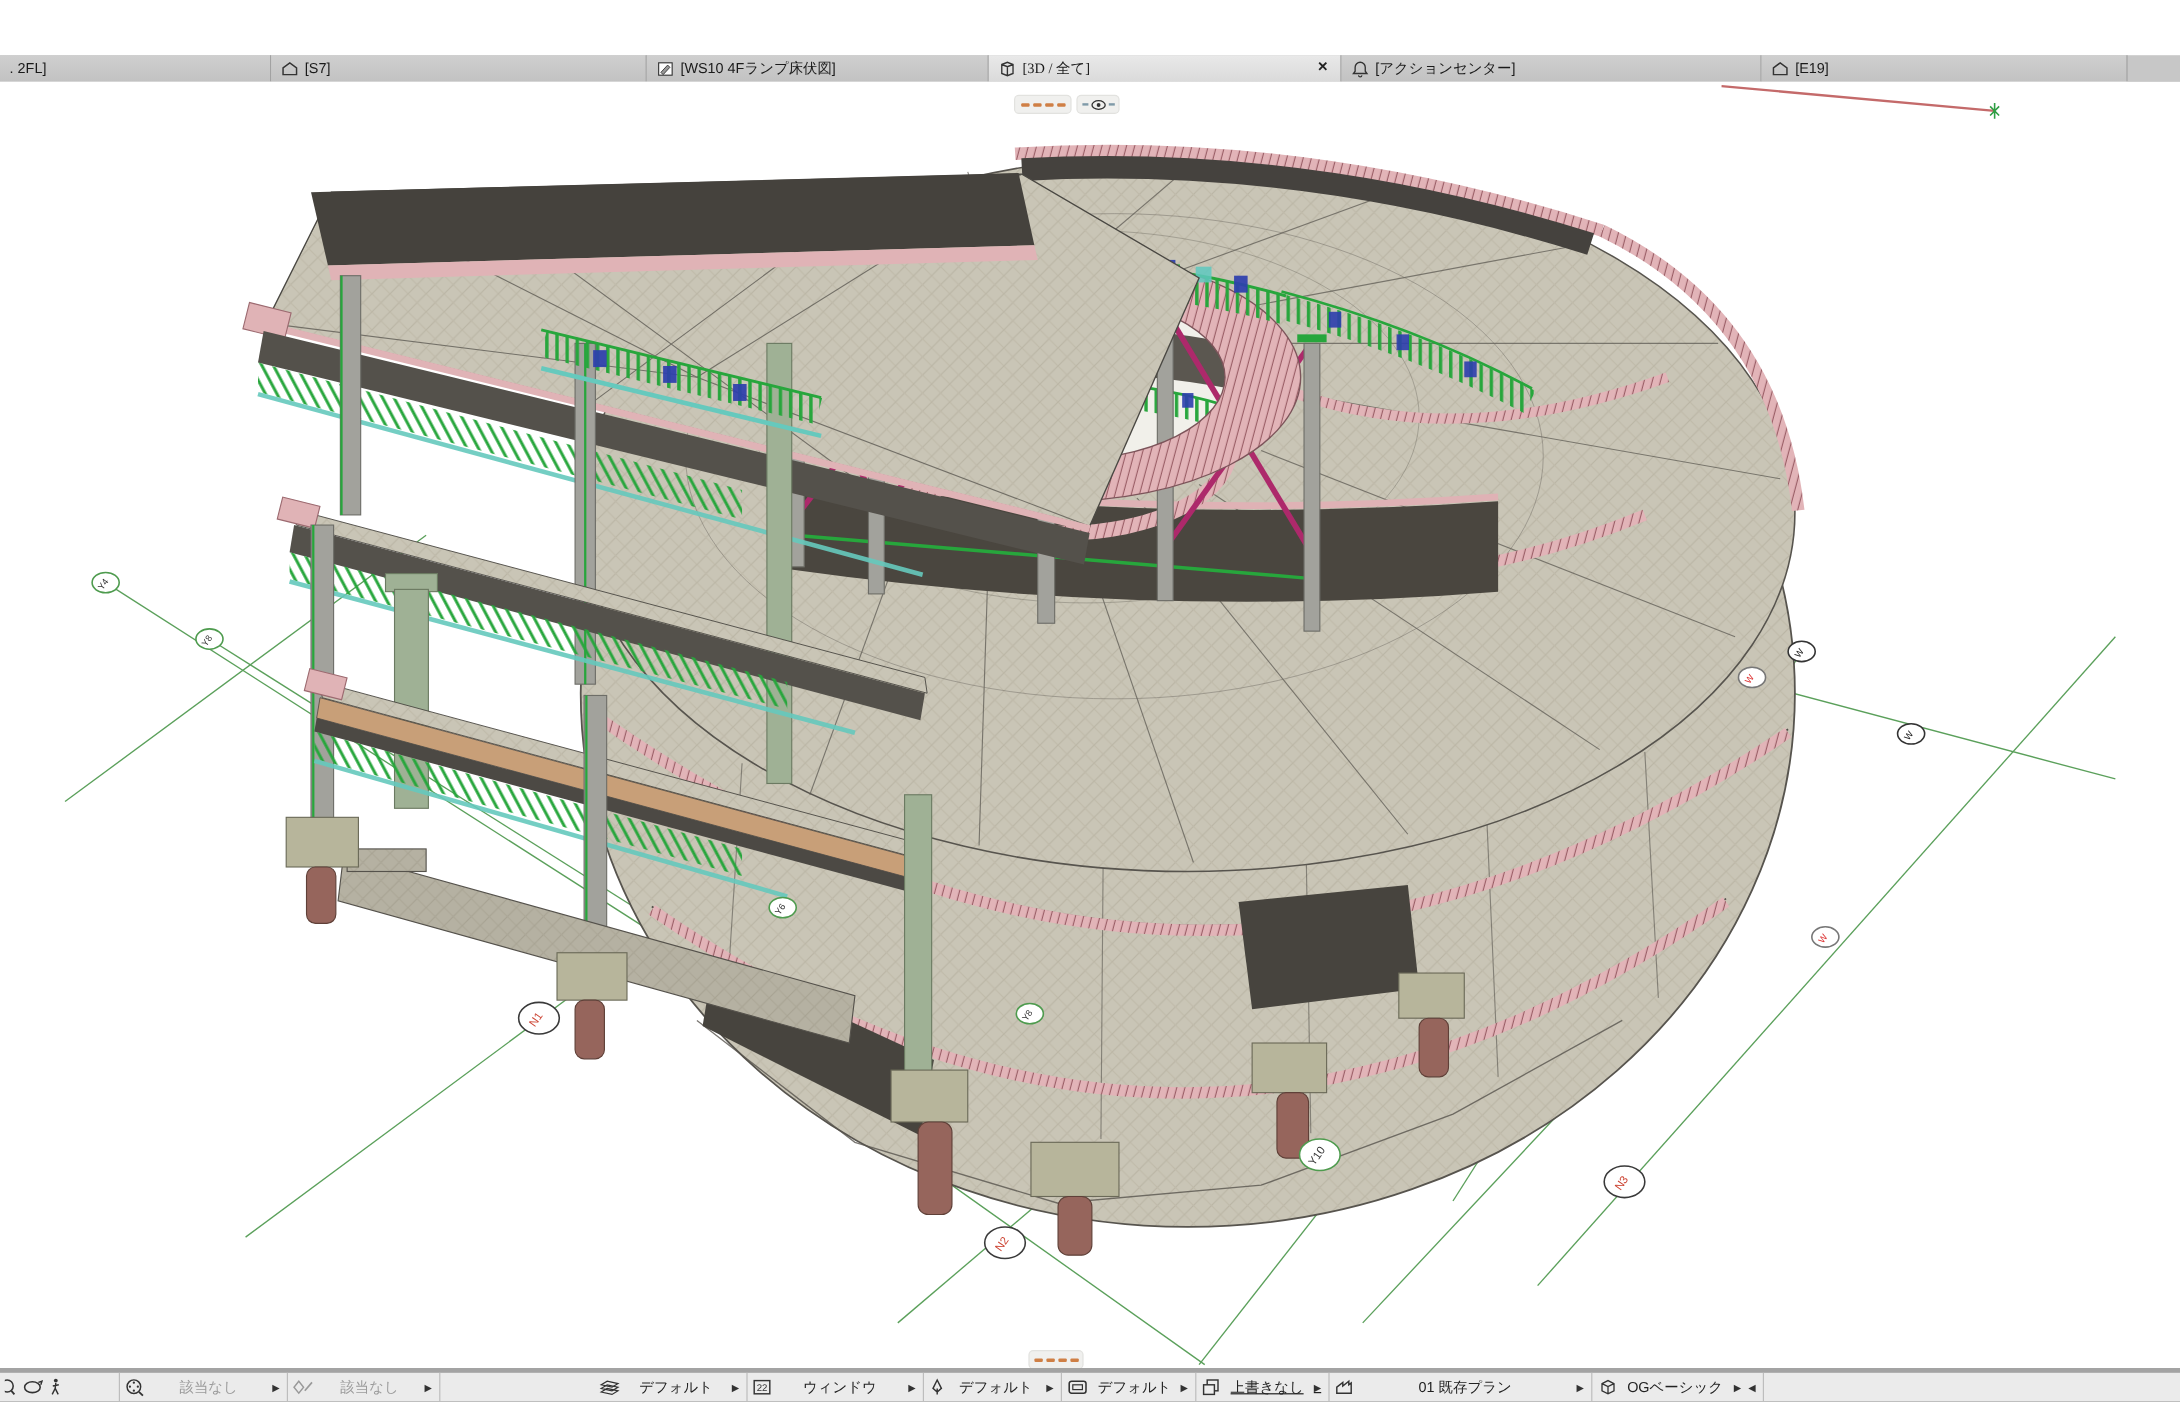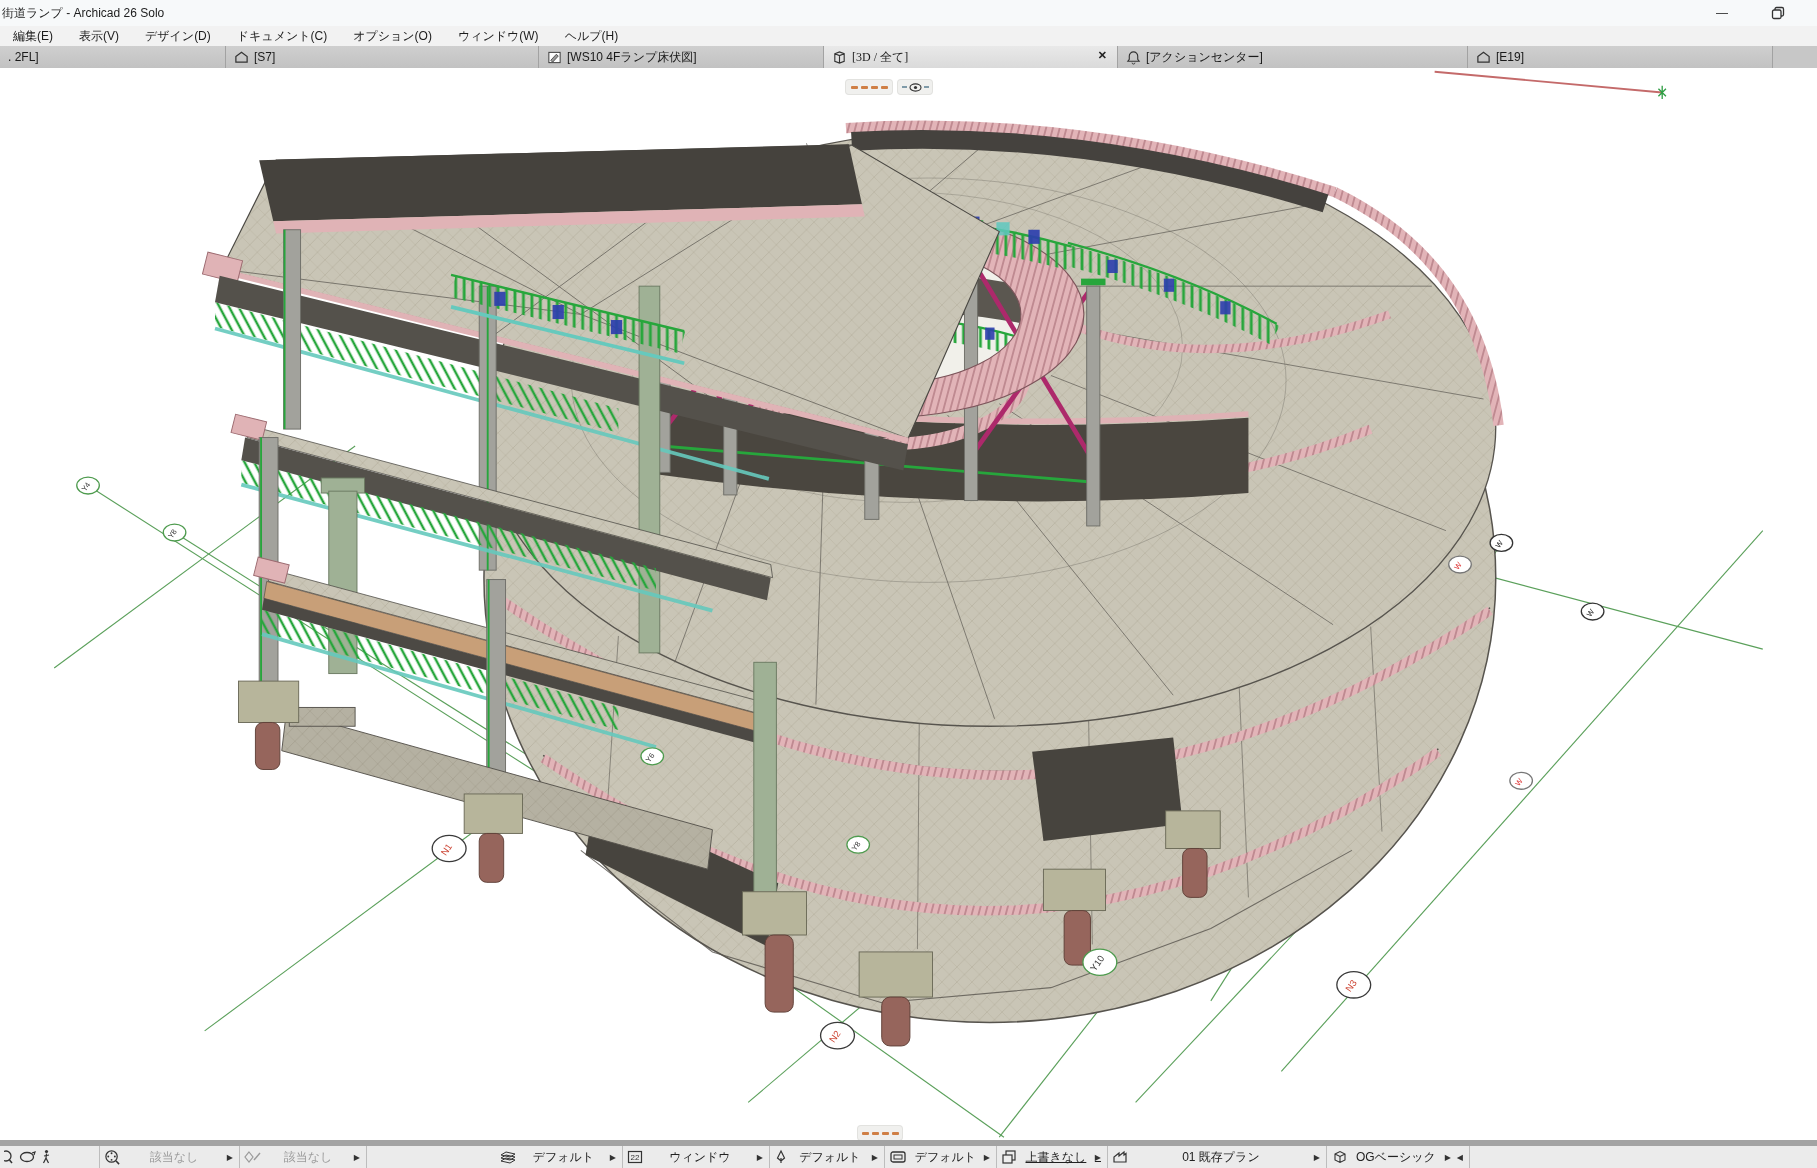--- a/index.html
+++ b/index.html
@@ -25,55 +25,34 @@
   .tab .tclose{position:absolute;right:10px;top:3px;font-size:11px;color:#222;font-weight:bold;}
   
   #viewport{position:absolute;left:0;top:68px;width:1817px;height:1072px;background:#ffffff;overflow:hidden;}
   .float-widget{position:absolute;background:#f0f0ee;border-radius:3px;box-shadow:0 0 0 1px #e2e2df;
                 display:flex;align-items:center;justify-content:center;gap:3px;}
   .dashes span{display:inline-block;width:7px;height:3px;background:#cf7f45;border-radius:1px;}
   .eyewrap{display:flex;align-items:center;gap:2px;}
   .eyedash{display:inline-block;width:5px;height:2px;background:#7f9aa8;}
   
   #statusbar{position:absolute;left:0;bottom:0;width:100%;height:28px;background:#ebebeb;
-             border-top:6px solid #a3a3a3;display:flex;align-items:stretch;font-size:12px;color:#222;box-sizing:border-box;}
+             border-top:4px solid #a3a3a3;display:flex;align-items:stretch;font-size:12px;color:#222;box-sizing:border-box;}
   .seg{display:flex;align-items:center;border-right:1px solid #bdbdbd;box-sizing:border-box;padding:0 4px;gap:4px;flex:0 0 auto;}
   .seg .slabel{flex:1;text-align:center;overflow:hidden;white-space:nowrap;}
   .seg .muted{color:#9b9b9b;}
   .seg .sarrow{font-size:8px;color:#333;padding-right:2px;}
   .seg .sicon{display:flex;align-items:center;}
   .segfill{flex:1;}
 </style>
 </head>
 <body>
 
 <div id="app">
 
-  <div id="titlebar">
-    <span id="title-text">街道ランプ - Archicad 26 Solo</span>
-    <div id="winbtns">
-      <span class="winbtn">—</span>
-      <span class="winbtn">
-        <svg width="14" height="14" viewBox="0 0 14 14">
-          <rect x="4" y="1.5" width="8.5" height="8.5" rx="1.5" fill="none" stroke="#333" stroke-width="1.3"></rect>
-          <rect x="1.5" y="4" width="8.5" height="8.5" rx="1.5" fill="#f7f9fa" stroke="#333" stroke-width="1.3"></rect>
-        </svg>
-      </span>
-    </div>
-  </div>
-
-  <div id="menubar">
-      <div class="menu-item">編集(E)</div>
-      <div class="menu-item">表示(V)</div>
-      <div class="menu-item">デザイン(D)</div>
-      <div class="menu-item">ドキュメント(C)</div>
-      <div class="menu-item">オプション(O)</div>
-      <div class="menu-item">ウィンドウ(W)</div>
-      <div class="menu-item">ヘルプ(H)</div>
-    </div>
+
 
   <div id="tabbar">
       <div class="tab" style="width: 226px;">
         <span>. 2FL]</span>
       </div>
       <div class="tab" style="width: 313px;">
         <span class="ticon">
           <svg width="15" height="15" viewBox="0 0 16 16">
             <path d="M2 7 8 2.5 14 7 V13 H2 Z" fill="none" stroke="#333" stroke-width="1.3"></path>
           </svg>

